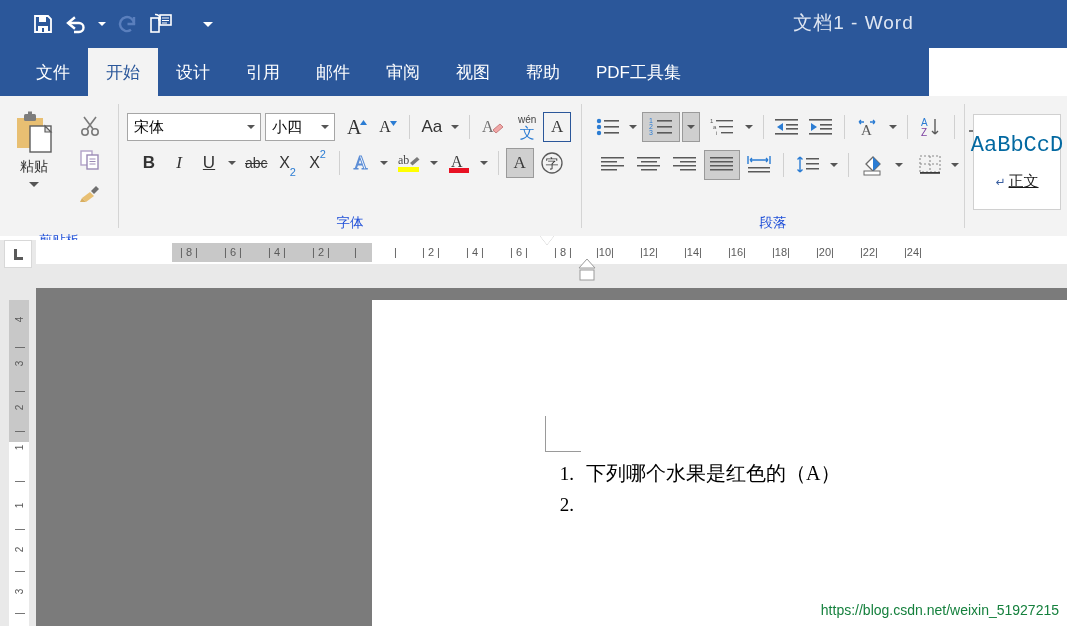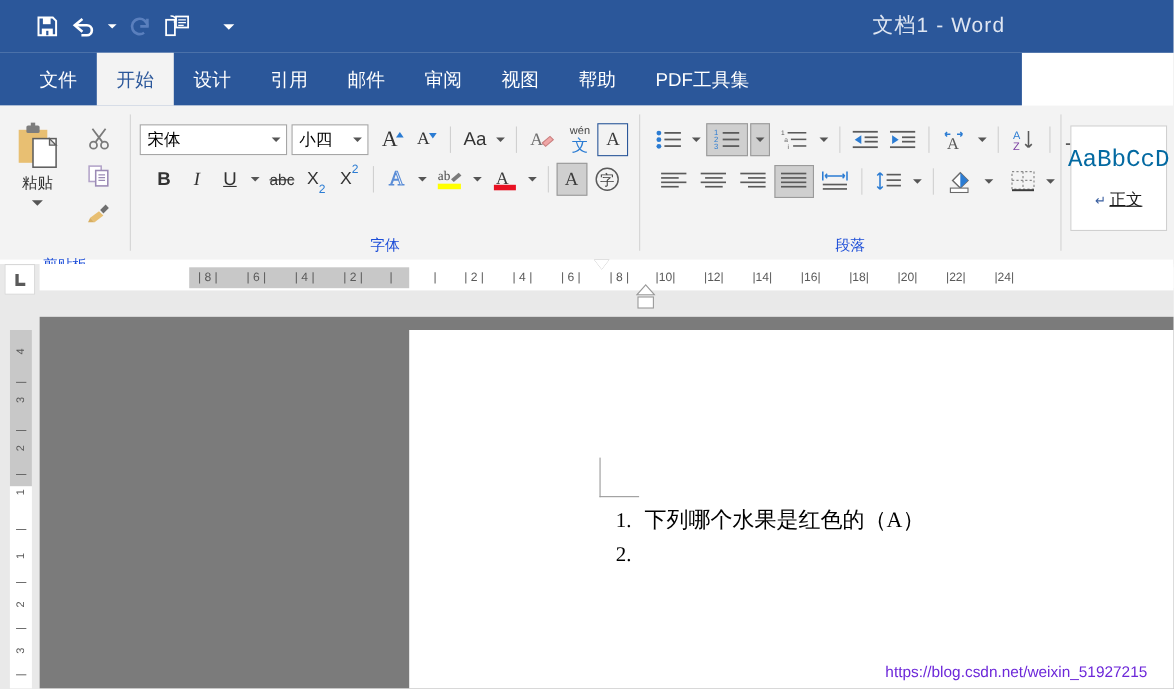--- a/index.html
+++ b/index.html
@@ -219,22 +219,22 @@
     font-family: "Liberation Serif", "DejaVu Serif", serif;
     color: #000;
   }
   .doc-item {
     display: flex; align-items: baseline;
     font-size: 20px; line-height: 31px;
     white-space: nowrap;
   }
   .doc-num { width: 38px; text-align: right; padding-right: 12px; font-size: 19px; }
   .watermark {
-    position: absolute; right: 24px; bottom: 8px;
-    font-size: 14px; color: #6d28d9;
+    position: absolute; right: 8px; bottom: 8px;
+    font-size: 14px; color: #15803d;
     font-family: "Liberation Sans", sans-serif;
   }
   .icon-txt { font-family: "Liberation Serif", serif; }
 </style>
 </head>
 <body>
 
 <div class="app">
 
   <div class="titlebar">

